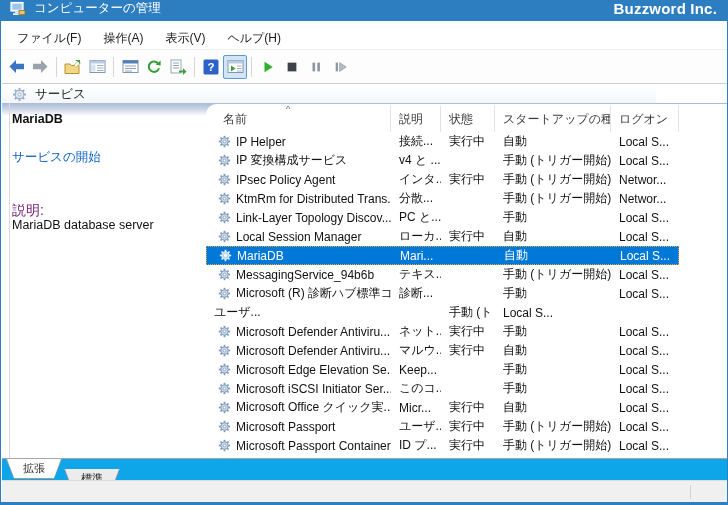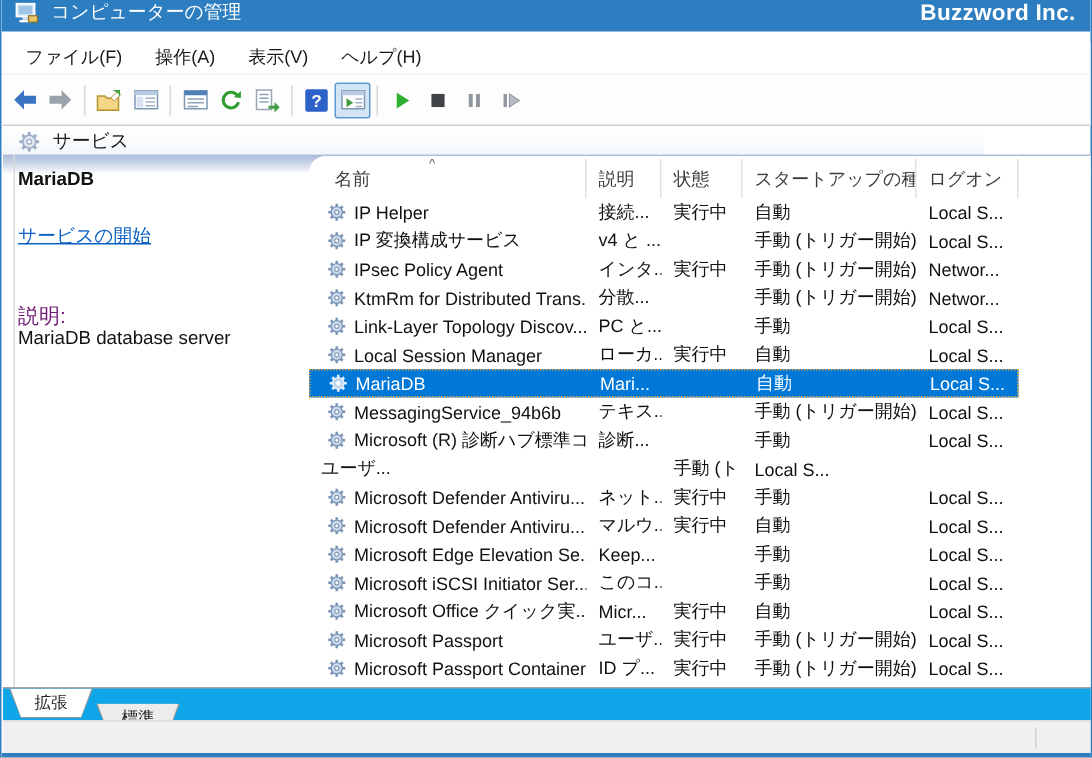--- a/index.html
+++ b/index.html
@@ -30,21 +30,21 @@
                  background:linear-gradient(#ffffff,#f3f6fa); display:flex; align-items:center; padding-left:10px; }
   .pane-header .p-icon { width:15px; height:15px; margin-right:8px; display:inline-flex; }
   .pane-header .p-title { font-size:12.5px; color:#1a1a1a; }
   
   .content { position:absolute; left:1px; top:103px; width:726px; height:355px; background:#fff; }
   .band { position:absolute; left:0; top:0; width:100%; height:13px;
           background:linear-gradient(180deg,#a9bbd8 0%,#c9d4e6 45%,#ffffff 100%); }
   .tree-line { position:absolute; left:7px; top:0; width:1px; height:355px; background:#d9d9d9; }
   .left-info { position:absolute; left:10px; top:0; width:190px; height:355px; }
   .svc-name { position:absolute; left:0; top:9px; font-size:12.5px; font-weight:bold; color:#111; }
-  .svc-link { position:absolute; left:0; top:46px; font-size:12.5px; color:#0b61c4; text-decoration:underline; cursor:pointer; }
+  .svc-link { position:absolute; left:0; top:46px; font-size:12.5px; color:#0b61c4; cursor:pointer; }
   .desc-label { position:absolute; left:0; top:99px; font-size:14px; color:#701a75;text-align:center; }
   .desc-text  { position:absolute; left:0; top:115px; font-size:12.5px; color:#111; }
   
   .list-panel { position:absolute; left:204px; top:1px; width:522px; height:354px; background:#fff;
                 border-top-left-radius:11px; }
   .lv-head { position:absolute; left:0; top:2px; width:100%; height:26px; display:grid;
              grid-template-columns:185px 50px 54px 116px 68px 1fr; }
   .lv-head .hcell { position:relative; display:flex; align-items:flex-end; padding:0 0 4px 8px;
                     font-size:12px; color:#3c3c3c; border-right:1px solid #e2e2e2; white-space:nowrap; overflow:hidden; }
   .lv-head .hcell:first-child { padding-left:17px; }

